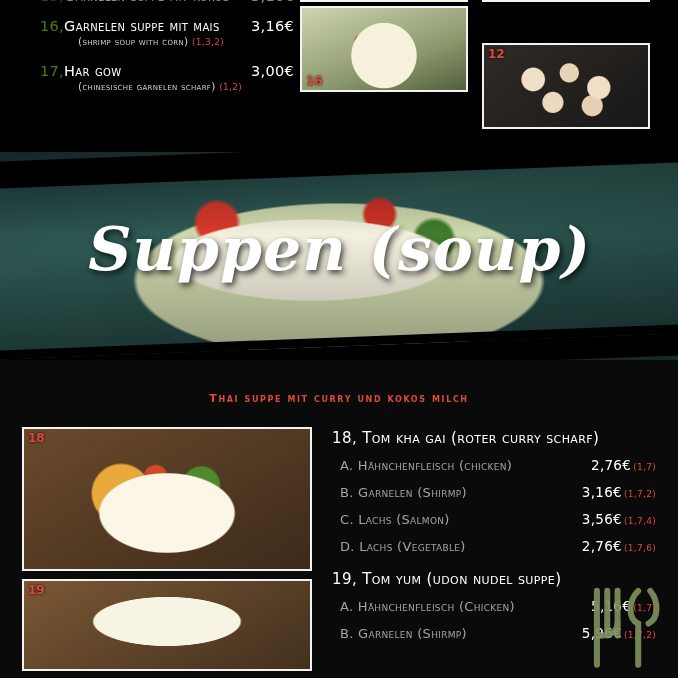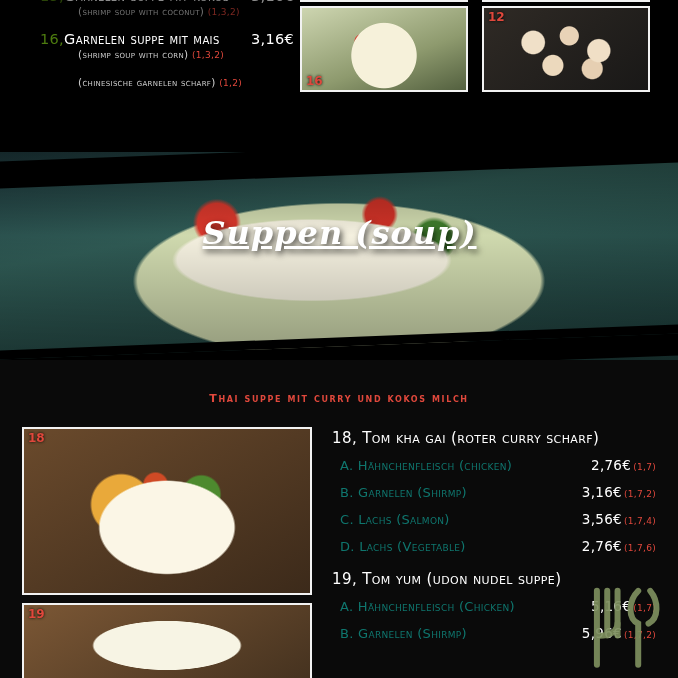--- a/index.html
+++ b/index.html
@@ -74,21 +74,21 @@
       radial-gradient(circle at 50% 58%, #f6f1da 0 34%, rgba(0,0,0,0) 35%),
       radial-gradient(circle at 36% 40%, #d8352a 0 5%, rgba(0,0,0,0) 6%),
       radial-gradient(circle at 60% 36%, #3f7a2d 0 5%, rgba(0,0,0,0) 6%),
       linear-gradient(160deg, #cdd5b0, #8e9a6e 60%, #53603f); }
   .food-d { background:
       radial-gradient(circle at 30% 42%, #f0e0c8 0 9%, rgba(0,0,0,0) 10%),
       radial-gradient(circle at 52% 34%, #e9d3b7 0 9%, rgba(0,0,0,0) 10%),
       radial-gradient(circle at 70% 52%, #f0dfc6 0 9%, rgba(0,0,0,0) 10%),
       radial-gradient(circle at 42% 70%, #ecd9bd 0 9%, rgba(0,0,0,0) 10%),
       radial-gradient(circle at 66% 74%, #e6cfb2 0 8%, rgba(0,0,0,0) 9%),
-      linear-gradient(140deg, #2f2a25, #191817); }
+      linear-gradient(140deg, #2f2a25, #191817); margin-top: 37px; }
 
   
   .banner {
     position: relative; height: 208px; overflow: hidden;
     background:
       radial-gradient(ellipse at 46% 52%, #f4f0df 0 26%, rgba(0,0,0,0) 27%),
       radial-gradient(circle at 32% 34%, #d9382c 0 4%, rgba(0,0,0,0) 5%),
       radial-gradient(circle at 56% 30%, #cf3227 0 3.5%, rgba(0,0,0,0) 4.5%),
       radial-gradient(circle at 64% 42%, #3f7c2c 0 4%, rgba(0,0,0,0) 5%),
       radial-gradient(ellipse at 50% 62%, #cfd9ae 0 42%, rgba(0,0,0,0) 43%),
@@ -100,36 +100,35 @@
   }
   .slash {
     position: absolute; left: -30px; width: 760px; background: #000; height: 13px;
   }
   .slash.s1 { top: -4px; transform: rotate(-2.2deg); height: 20px; }
   .slash.s2 { top: 14px; transform: rotate(-2.2deg); height: 9px; }
   .slash.s3 { bottom: 14px; transform: rotate(-2.2deg); height: 9px; }
   .slash.s4 { bottom: -8px; transform: rotate(-2.2deg); height: 22px; }
   .banner-title {
     position: absolute; left: 1px; right: 0; top: 62px; text-align: center;
-    color: #fff; font-size: 32px; font-style: italic; font-weight: bold;
+    color: #fff; font-size: 60px; font-style: italic; font-weight: bold;
     font-family: "DejaVu Serif", serif; letter-spacing: 1px;
     text-shadow: 2px 3px 6px rgba(0,0,0,.75);
     z-index: 4;
-    text-decoration: underline;
   }
 
   
   .soup-section { position: relative; background: #0a0a0a; height: 318px; }
   .section-heading {
     text-align: center; color: #e0483c; font-size: 11px; letter-spacing: 1.6px;
     padding-top: 32px; font-variant: small-caps; font-weight: bold;
   }
   .soup-body { display: flex; padding: 22px 22px 0 22px; gap: 18px; }
   .soup-photos { width: 292px; }
-  .p-18 { width: 290px; height: 168px; margin-bottom: 8px; }
+  .p-18 { width: 290px; height: 144px; margin-bottom: 8px; }
   .p-19 { width: 290px; height: 92px; }
   .food-e { background:
       radial-gradient(ellipse at 50% 60%, #fbf6e6 0 33%, rgba(0,0,0,0) 34%),
       radial-gradient(circle at 34% 46%, #e9a93a 0 14%, rgba(0,0,0,0) 15%),
       radial-gradient(circle at 62% 40%, #4d8a2e 0 9%, rgba(0,0,0,0) 10%),
       radial-gradient(circle at 46% 34%, #cf4a25 0 6%, rgba(0,0,0,0) 7%),
       radial-gradient(ellipse at 50% 56%, #e5b14a 0 28%, rgba(0,0,0,0) 29%),
       linear-gradient(150deg, #6a4a2c, #3c2a1a); }
   .food-f { background:
       radial-gradient(ellipse at 50% 46%, #f7f4e4 0 36%, rgba(0,0,0,0) 37%),
@@ -139,21 +138,21 @@
 
   .soup-list { flex: 1; padding-top: 2px; }
   .dish-title {
     color: #fff; font-size: 15px; letter-spacing: .4px; font-variant: small-caps;
     margin-bottom: 10px; white-space: nowrap;
   }
   .opt {
     display: flex; align-items: baseline; margin-bottom: 11px; padding-left: 8px;
   }
   .opt .lbl {
-    color: #0f766e; font-size: 13px; letter-spacing: .3px; font-variant: small-caps;
+    color: #a3a3a3; font-size: 13px; letter-spacing: .3px; font-variant: small-caps;
     white-space: nowrap;
   }
   .opt .pr {
     margin-left: auto; color: #fff; font-size: 13.5px; letter-spacing: .3px;
     white-space: nowrap;
   }
   .opt .pr .allerg { margin-left: 2px; }
   .dish-title.second { margin-top: 16px; }
 
   
@@ -170,39 +169,40 @@
   <div class="top-section">
 
     <div class="top-list">
 
       <div class="menu-row row0" style="margin-top:-12px;">
         <div class="mline">
           <span class="num">15,</span>
           <span class="mname">Garnelen suppe mit kokos</span>
           <span class="mprice">3,16€</span>
         </div>
-        <div class="msub">
-          <span>(shrimp soup with coconut)</span>
-          <span class="allerg">(1,3,2)</span>
-        </div>
       </div>
 
       <div class="menu-row" style="margin-top:14px;">
         <div class="mline">
           <span class="num">16,</span>
           <span class="mname">Garnelen suppe mit mais</span>
           <span class="mprice">3,16€</span>
         </div>
         <div class="msub">
           <span>(shrimp soup with corn)</span>
           <span class="allerg">(1,3,2)</span>
         </div>
       </div>
 
       <div class="menu-row" style="margin-top:16px;">
+        <div class="mline">
+          <span class="num">17,</span>
+          <span class="mname">Har gow</span>
+          <span class="mprice">3,00€</span>
+        </div>
         <div class="msub">
           <span>(chinesische garnelen scharf)</span>
           <span class="allerg">(1,2)</span>
         </div>
       </div>
 
     </div>
 
     <div class="photo-grid-top">
       <div class="pg-row">

